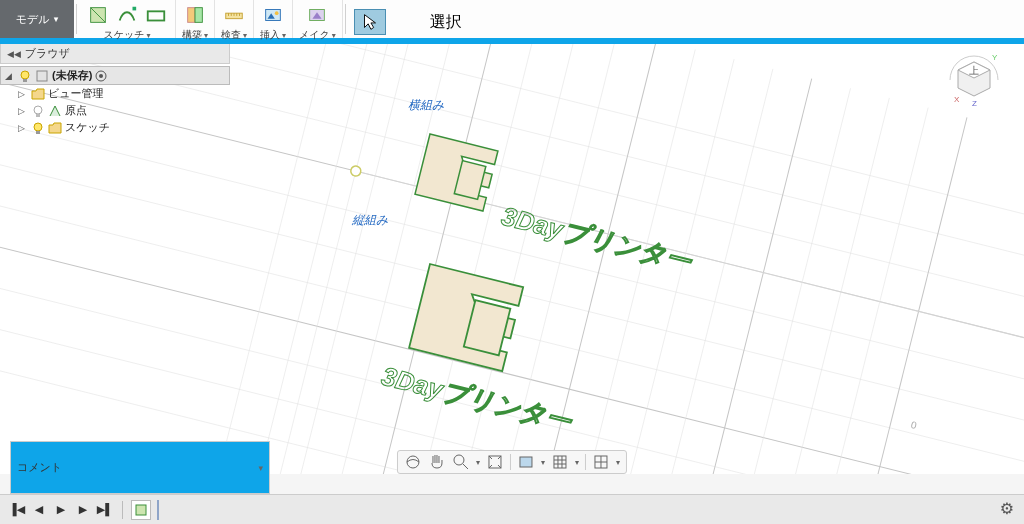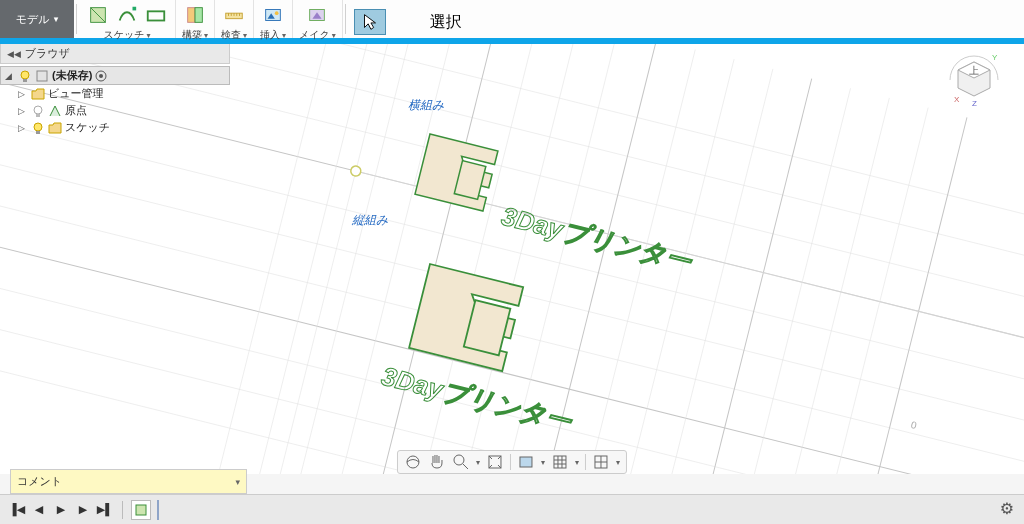--- a/index.html
+++ b/index.html
@@ -46,21 +46,21 @@
   
   .viewcube { position:absolute; top: 50px; right: 20px; width: 60px; height: 60px; }
   .viewcube svg { width: 100%; height: 100%; }
 
   
   .cmd-strip { position: absolute; bottom: 50px; left: 50%; transform: translateX(-50%); background: #f7f7f7; border: 1px solid #ccc; border-radius: 3px; padding: 2px 6px; display:flex; gap: 6px; align-items:center; font-size: 11px; color:#555; }
   .cmd-strip .sep { width:1px; height:16px; background:#ccc; }
   .cmd-ic { width:18px; height:18px; display:flex; align-items:center; justify-content:center; cursor:pointer; }
 
   
-  .comment-bar { position:absolute; bottom: 30px; left: 10px; width: 237px; background:#fef9c3; border:1px solid #ccc; font-size:11px; padding:4px 6px; display:flex; align-items:center; color:#333; }
+  .comment-bar { position:absolute; bottom: 30px; left: 10px; width: 260px; background:#0ea5e9; border:1px solid #ccc; font-size:11px; padding:18px 6px; display:flex; align-items:center; color:#333; }
   .comment-bar::after { content:"▾"; margin-left:auto; font-size:9px; color:#666; }
 
   
   .timeline { position:absolute; bottom:0; left:0; right:0; height:30px; background: #e9e9e9; border-top:1px solid #ccc; display:flex; align-items:center; padding: 0 8px; gap:4px; }
   .tl-btn { width:18px; height:18px; display:flex; align-items:center; justify-content:center; color:#333; font-size:11px; cursor:pointer; }
   .tl-icon { width:20px; height:20px; border:1px solid #bbb; background:#fff; display:flex; align-items:center; justify-content:center; }
   .gear { position:absolute; right:10px; bottom:6px; font-size:16px; color:#555; cursor:pointer; }
 </style>
 </head>
 <body>

